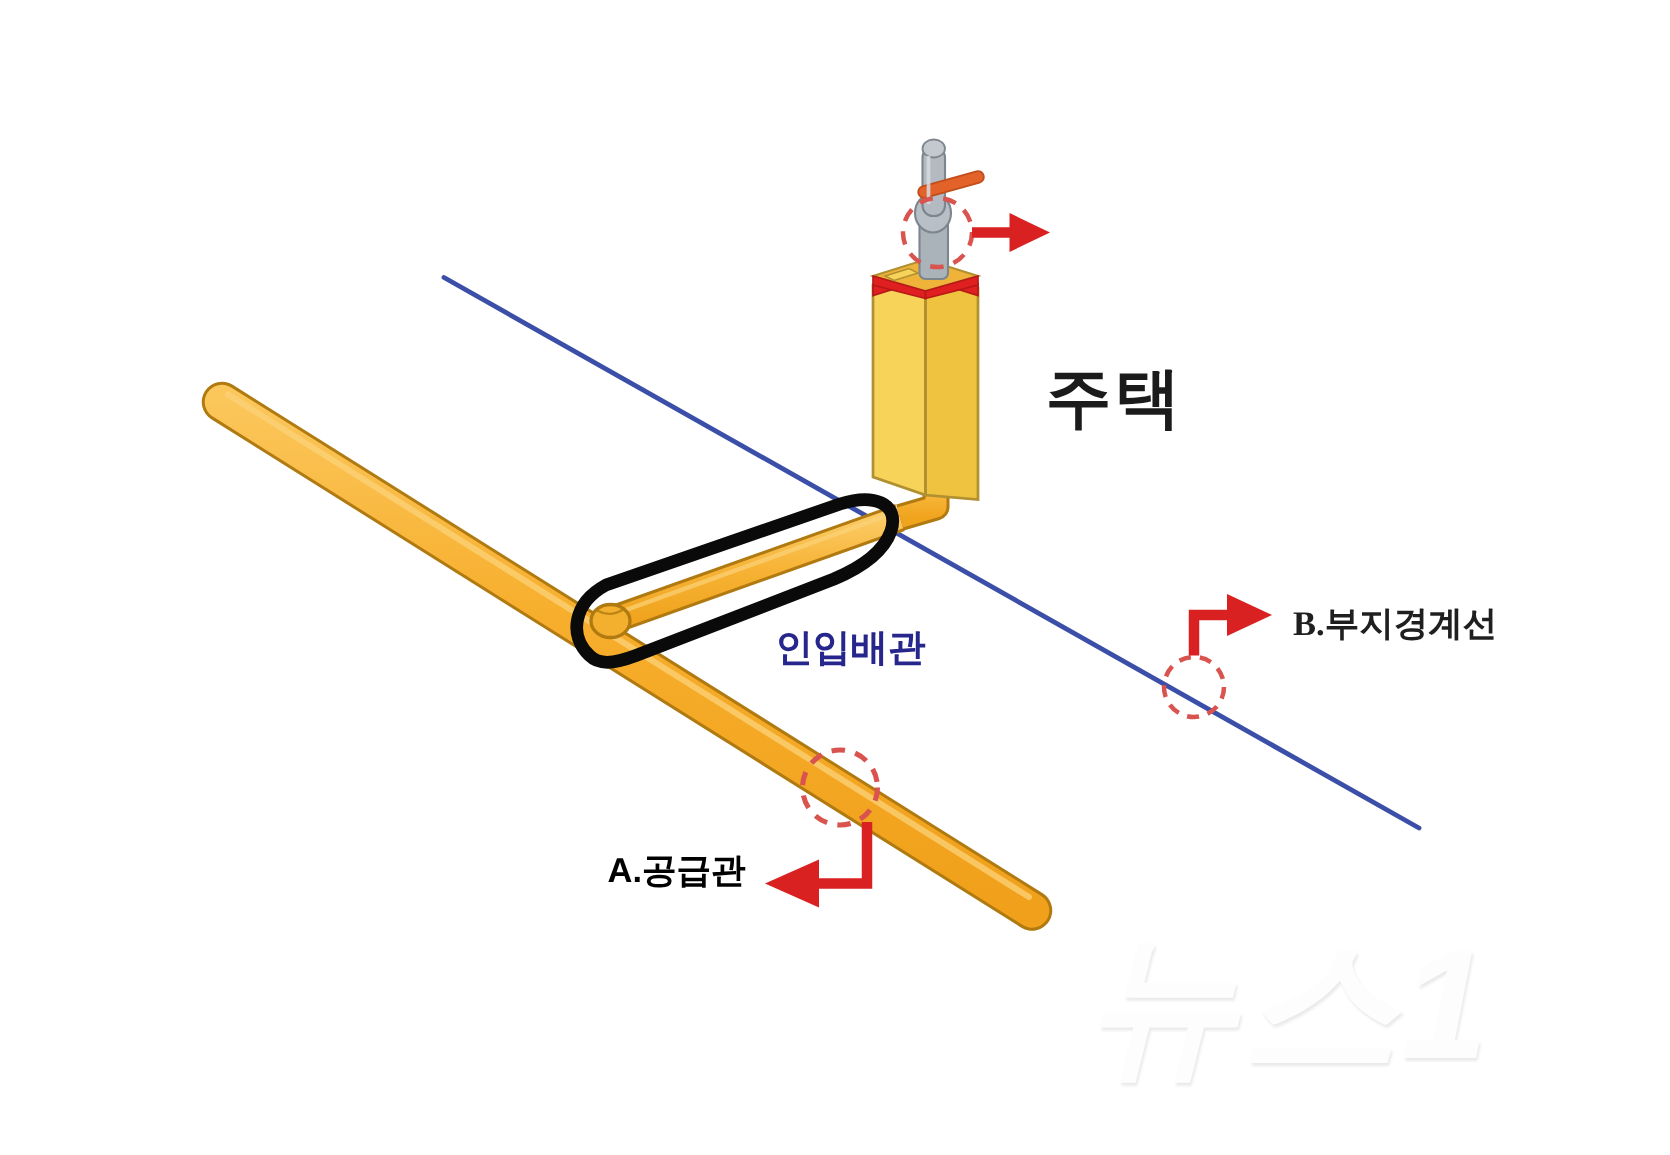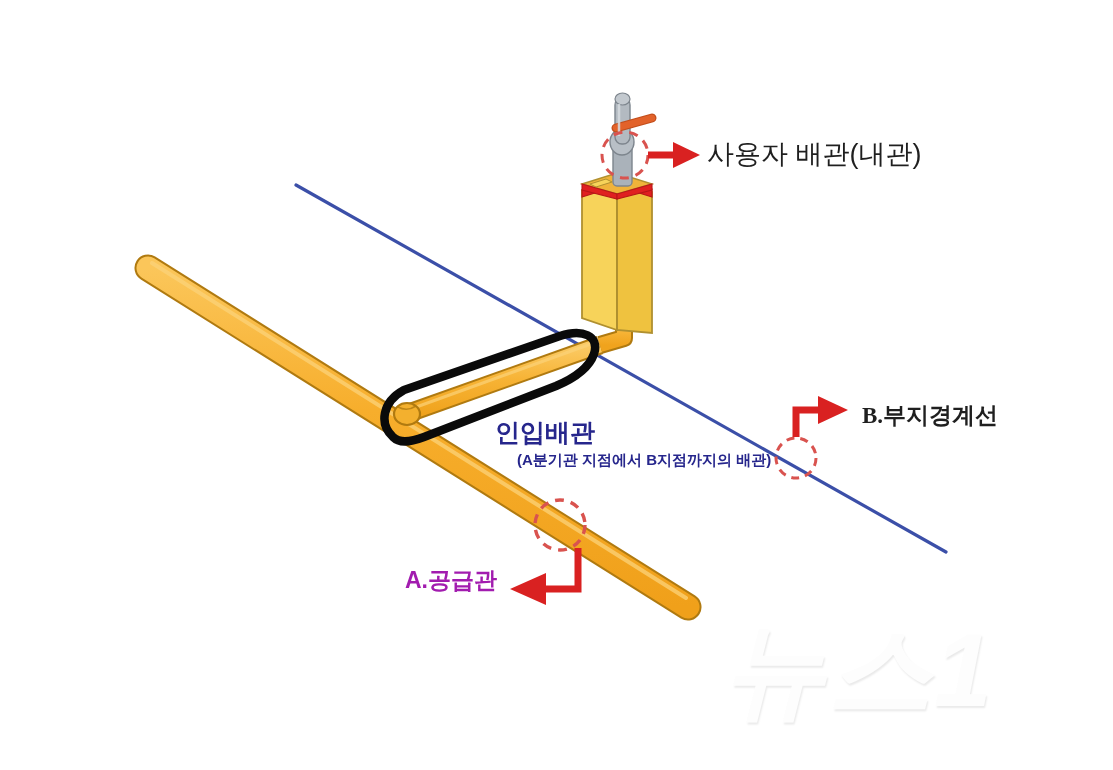--- a/index.html
+++ b/index.html
@@ -59,24 +59,24 @@
     font-size: 23px;
     font-weight: bold;
     color: #1f1f1f;
     font-family: Liberation Serif, serif;
   }
   .lbl-supply {
     left: 405px;
     top: 568px;
     font-size: 23px;
     font-weight: bold;
-    color: #a21caf;
+    color: #000000;
   }
   .lbl-inlet {
-    left: 495px;
+    left: 517px;
     top: 419px;
     font-size: 25px;
     font-weight: bold;
     color: #26268c;
   }
   .lbl-inlet-sub {
     left: 517px;
     top: 452px;
     font-size: 15px;
     font-weight: bold;
@@ -203,29 +203,28 @@
                C 379 424, 382 402, 404 390
                L 560 336
                C 582 329, 600 335, 594 354
                C 589 368, 575 378, 556 386
                L 424 437
                C 408 443, 399 443, 393 437 Z" fill="none" stroke="#0a0a0a" stroke-width="8.5" stroke-linejoin="round" stroke-linecap="round"></path>
     </g>
 
   </svg>
 
-
-
-  <div class="lbl lbl-user-pipe">사용자 배관(내관)</div>
+  <div class="lbl lbl-house">주택</div>
+
+
 
   <div class="lbl lbl-boundary">B.부지경계선</div>
 
   <div class="lbl lbl-supply">A.공급관</div>
 
   <div class="lbl lbl-inlet">인입배관</div>
 
-  <div class="lbl lbl-inlet-sub">(A분기관 지점에서 B지점까지의 배관)</div>
 
   <div id="watermark">
     <div class="wm-text">뉴스1</div>
   </div>
 
 </div>
 
 </body></html>

